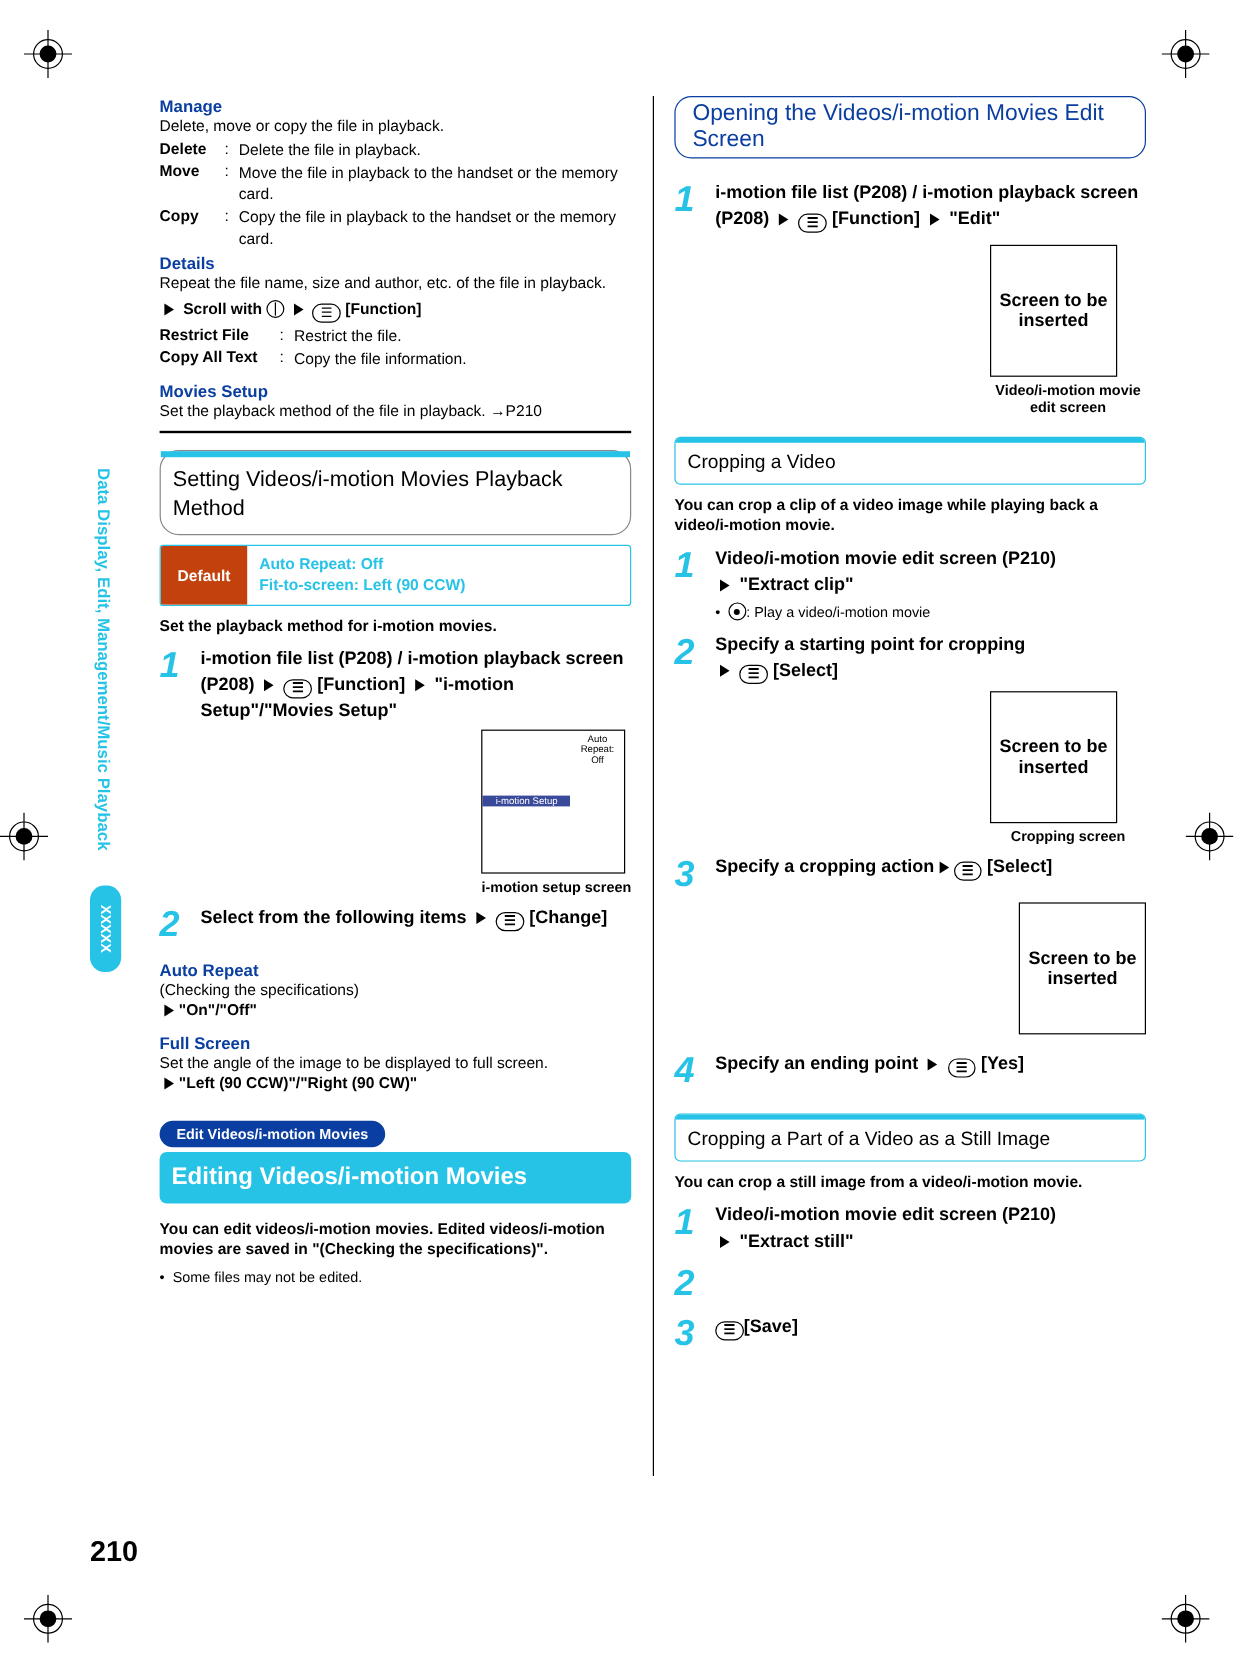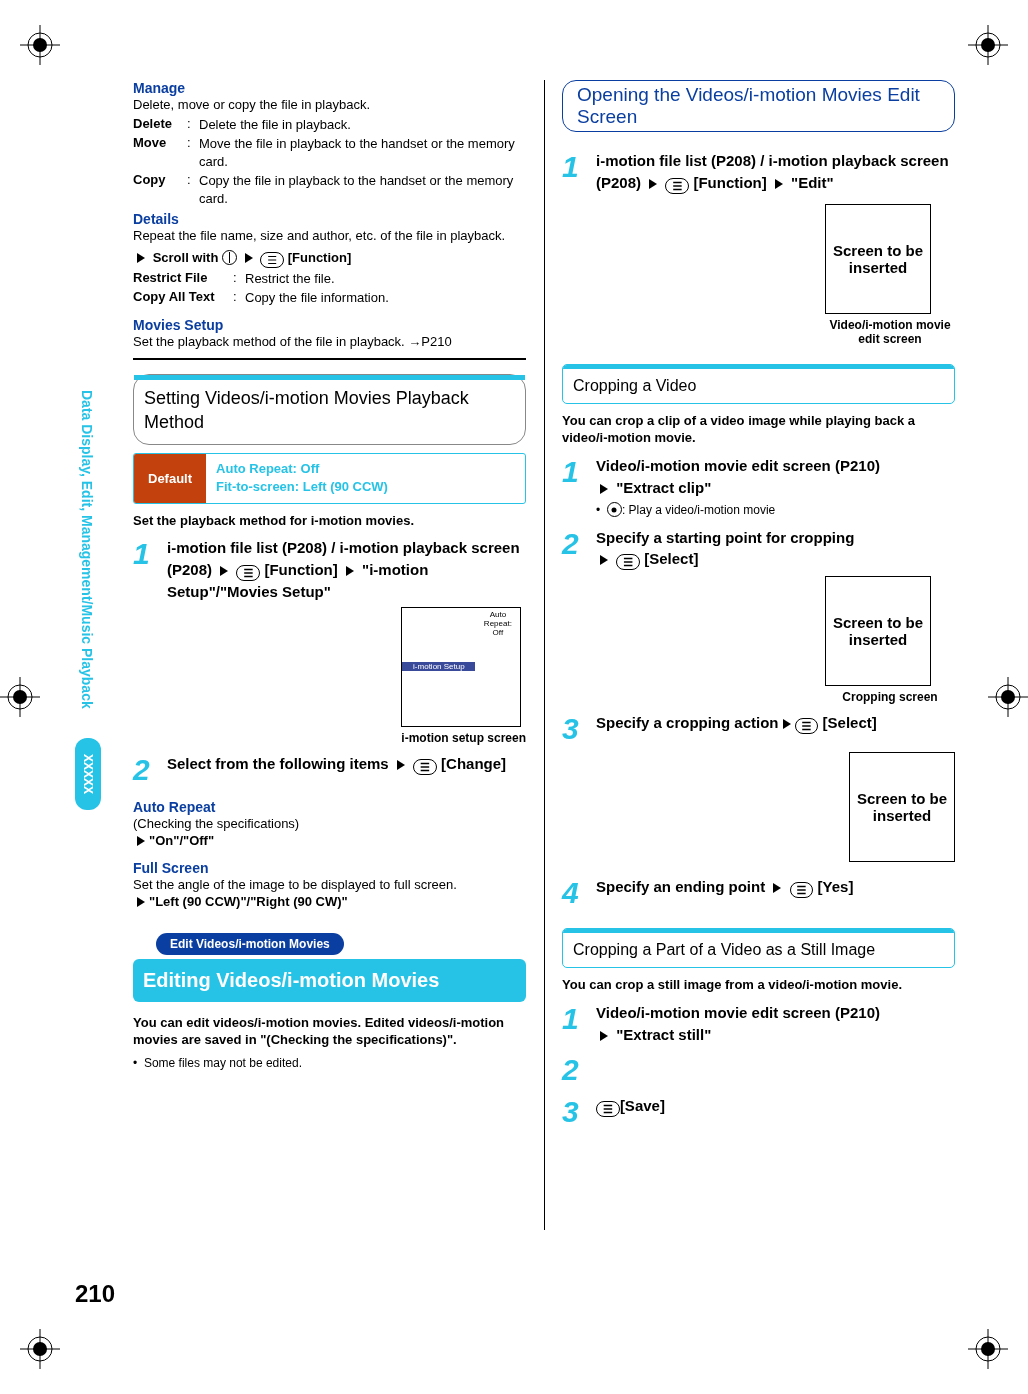--- a/index.html
+++ b/index.html
@@ -148,21 +148,21 @@
   .step { display:flex; gap:6px; margin:8px 0 4px; align-items:flex-start;}
   .step .txt { flex:1; font-weight:bold; font-size:15px; line-height:1.45; }
   .img-box {
     border:1px solid #000; width:120px; height:120px;
     display:flex; flex-direction:row; align-items:center; justify-content:center;
     font-size:9px; text-align:center;
   }
   .caption { font-size:12px; font-weight:bold; text-align:center; margin-top:4px;}
   .topic-hdr {
     background:#0a3ea0; color:#fff; font-weight:bold; font-size:12px;
-    padding:4px 14px; border-radius:14px; display:inline-block;margin-left:23px;
+    padding:4px 14px; border-radius:14px; display:inline-block;
   }
   .topic-title {
     background:#26c3e6; color:#fff; font-size:20px; font-weight:bold;
     padding:10px 10px; border-radius:6px; margin-top:4px;
   }
   .pill-hdr {
     border:1px solid #0a3ea0; color:#0a3ea0; border-radius:14px;
     padding:3px 14px; display:inline-block; font-size:19px; margin-bottom:10px;
   }
   .section-hdr {

